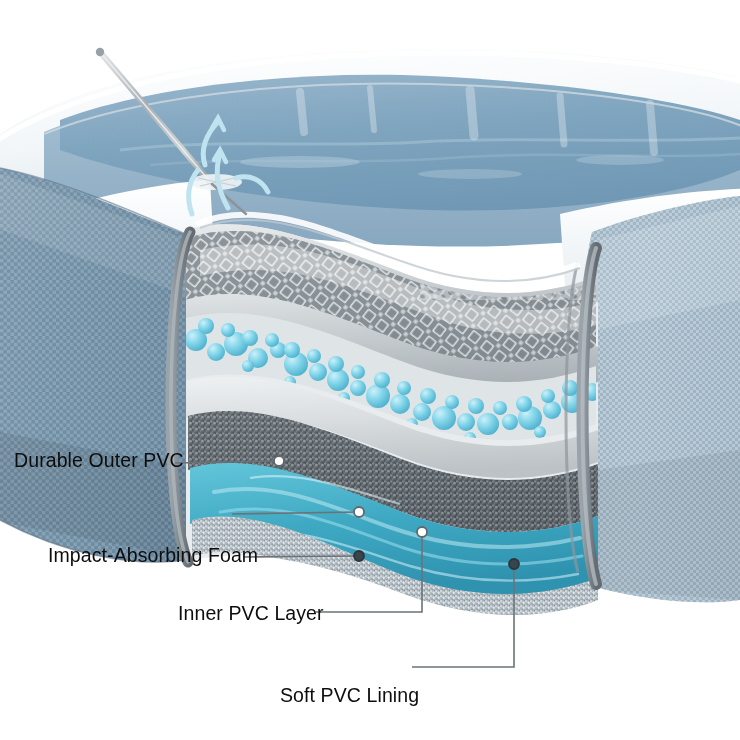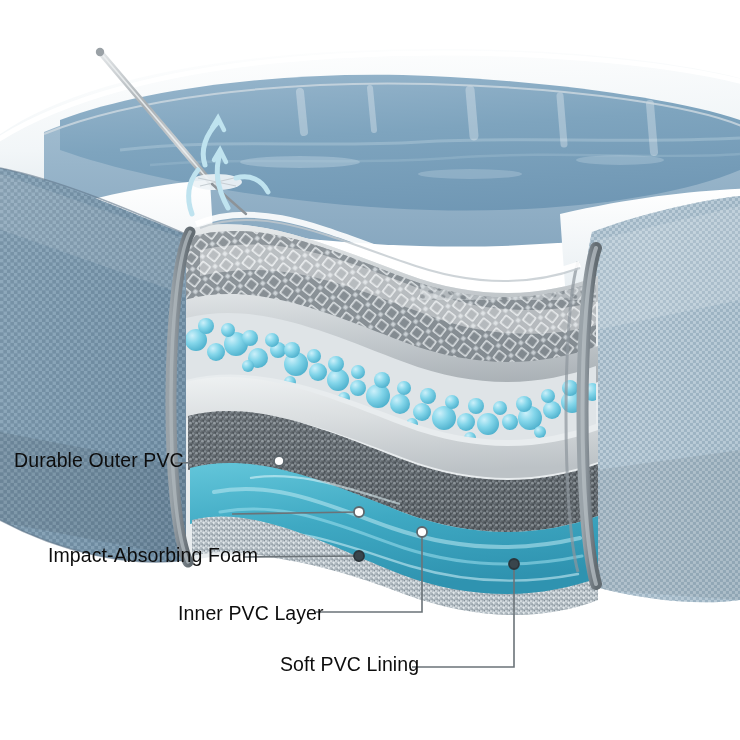--- a/index.html
+++ b/index.html
@@ -360,15 +360,15 @@
           <circle cx="359" cy="556" r="5" fill="#39454c" stroke="#2b353b" stroke-width="1.8"></circle>
           <circle cx="422" cy="532" r="5" fill="#ffffff" stroke="#5f686e" stroke-width="1.8"></circle>
           <circle cx="514" cy="564" r="5" fill="#39454c" stroke="#2b353b" stroke-width="1.8"></circle>
         </g>
     </g>
   </svg>
 
   <div class="lbl" style="left:14px;top:451px;">Durable Outer PVC</div>
   <div class="lbl" style="left:48px;top:546px;">Impact-Absorbing Foam</div>
   <div class="lbl" style="left:178px;top:604px;">Inner PVC Layer</div>
-  <div class="lbl" style="left:280px;top:655px;">Soft PVC Lining</div>
+  <div class="lbl" style="left:280px;top:686px;">Soft PVC Lining</div>
 
 </div>
 
 </body></html>

